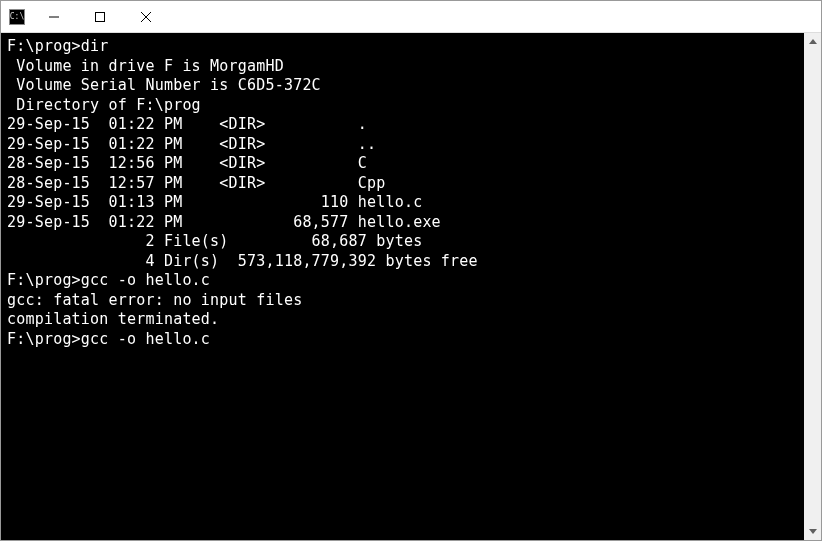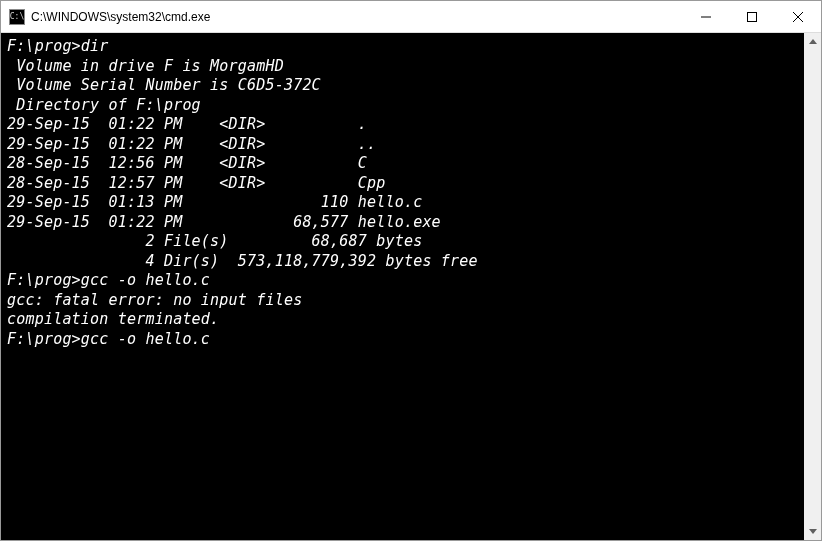--- a/index.html
+++ b/index.html
@@ -55,21 +55,20 @@
       justify-content: center;
       cursor: pointer;
       background: transparent;
       border: none;
     }
     .titlebar-btn svg { width: 10px; height: 10px; }
     .client-area {
       flex: 1;
       display: flex;
       background: #000;
-      font-style: italic;
     }
     .console {
       flex: 1;
       background: #000;
       color: #fff;
       font-family: "Consolas", "Lucida Console", monospace;
       font-size: 15px;
       line-height: 1.3;
       padding: 4px 6px;
       white-space: pre;
@@ -103,21 +102,20 @@
       height: 2px;
       vertical-align: baseline;
     }
   </style>
 </head>
 <body>
 
 <div class="window">
   <div class="titlebar">
     <div class="titlebar-icon">C:\</div>
-    <div class="titlebar-title">C:\WINDOWS\system32\cmd.exe</div>
     <div class="titlebar-buttons">
       <button class="titlebar-btn">
         <svg viewBox="0 0 10 10">
             <line x1="0" y1="5" x2="10" y2="5" stroke="#000" stroke-width="1"></line>
           </svg>
       </button>
       <button class="titlebar-btn">
         <svg viewBox="0 0 10 10">
             <rect x="0.5" y="0.5" width="9" height="9" fill="none" stroke="#000" stroke-width="1"></rect>
           </svg>

